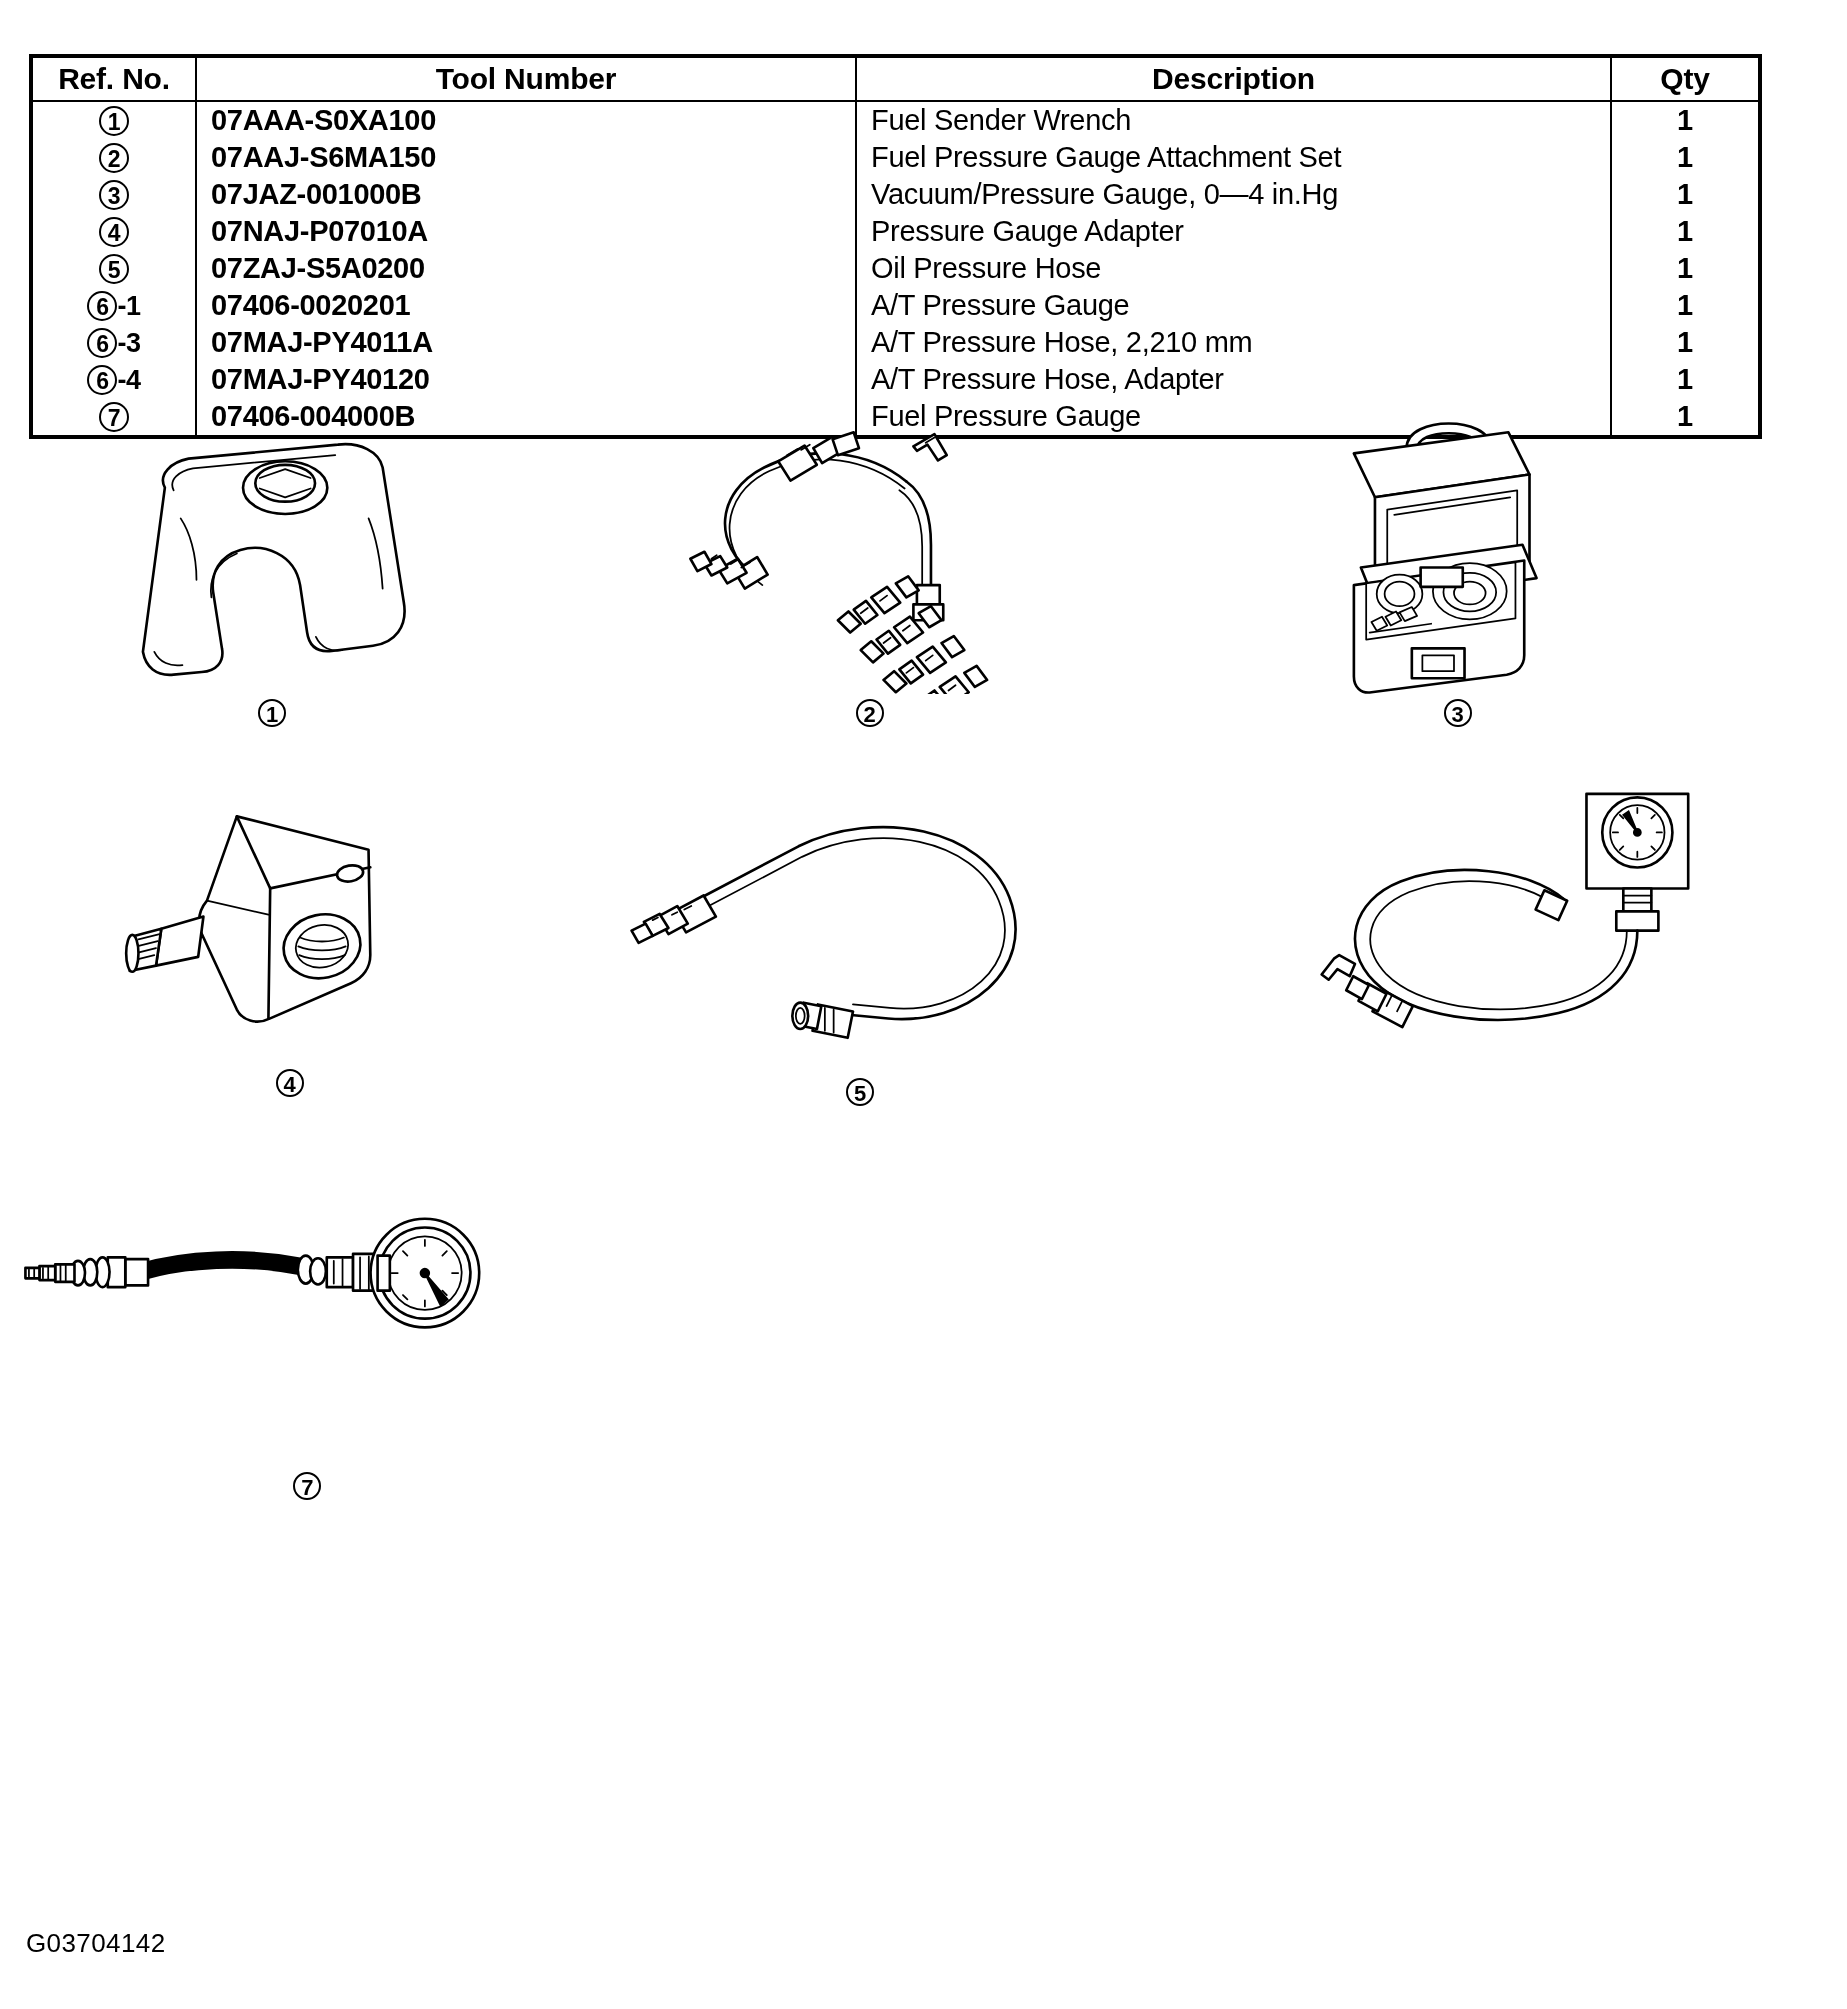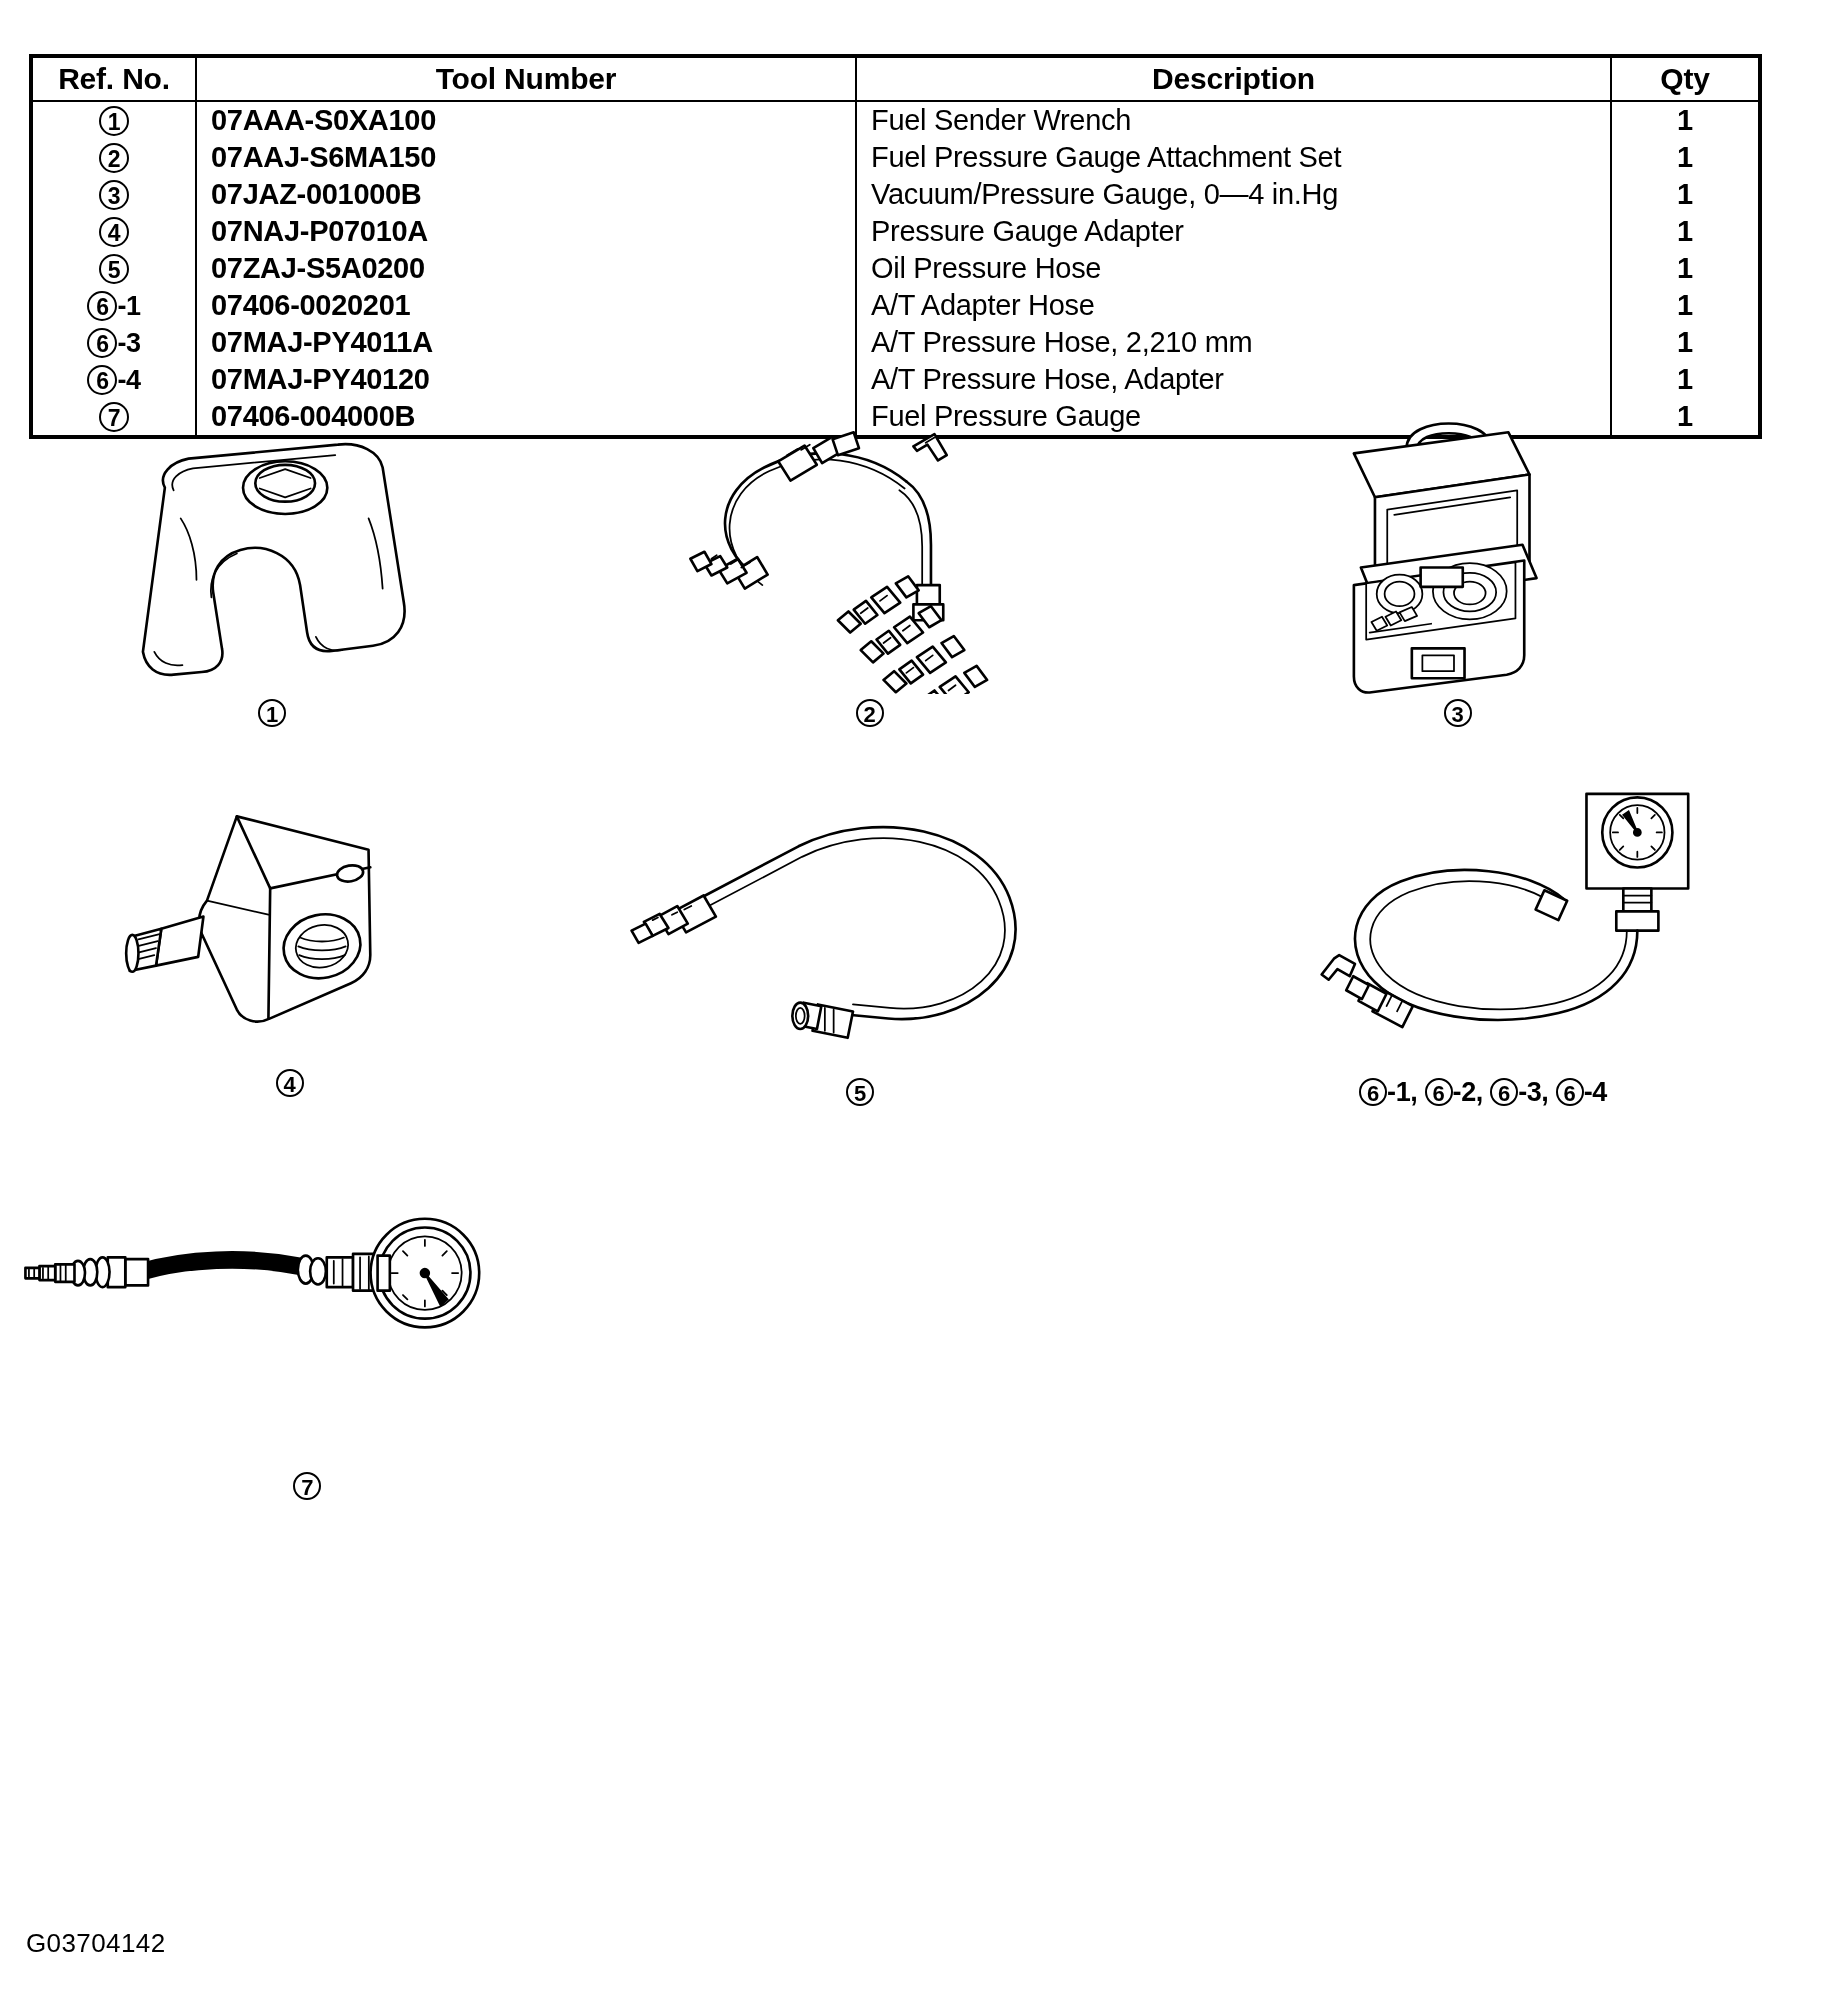--- a/index.html
+++ b/index.html
@@ -203,21 +203,21 @@
         </tr>
         <tr>
           <td class="cell-ref"><span class="circnum">5</span></td>
           <td class="cell-tool">07ZAJ-S5A0200</td>
           <td class="cell-desc">Oil Pressure Hose</td>
           <td class="cell-qty">1</td>
         </tr>
         <tr>
           <td class="cell-ref"><span class="circnum">6</span><span class="refsuffix">-1</span></td>
           <td class="cell-tool">07406-0020201</td>
-          <td class="cell-desc">A/T Adapter Hose</td>
+          <td class="cell-desc">A/T Pressure Gauge</td>
           <td class="cell-qty">1</td>
         </tr>
         <tr>
           <td class="cell-ref"><span class="circnum">6</span><span class="refsuffix">-3</span></td>
           <td class="cell-tool">07MAJ-PY4011A</td>
           <td class="cell-desc">A/T Pressure Hose, 2,210 mm</td>
           <td class="cell-qty">1</td>
         </tr>
         <tr>
           <td class="cell-ref"><span class="circnum">6</span><span class="refsuffix">-4</span></td>
@@ -426,21 +426,20 @@
 
           <path class="fl-w" d="M146 236 l34 18 -12 24 -34 -18 z"></path>
           <path class="fl-w" d="M128 228 l22 12 -10 20 -22 -12 z"></path>
           <path class="fl-w" d="M112 220 l18 10 -8 16 -18 -10 z"></path>
           <path class="ln-t" d="M156 242 l-6 12 M168 248 l-6 12"></path>
           <path class="fl-w" d="M96 196 l18 10 -6 14 -14 -8 -10 12 -8 -6 14 -18 z"></path>
 
           <path class="fl-w" d="M330 122 l26 12 -10 22 -26 -12 z"></path>
         </svg>
       </div>
-      <div class="fig-caption"><span class="circnum">6</span><span class="refsuffix">-1,</span> <span class="circnum">6</span><span class="refsuffix">-2,</span> <span class="circnum">6</span><span class="refsuffix">-3,</span> <span class="circnum">6</span><span class="refsuffix">-4</span></div>
     </div>
   </div>
 
   <div class="fig-row" style="height:369px; margin-top:67px;">
 
     <div class="fig-cell" style="left:8.8px; top:0; width:597px;">
       <div class="fig-art">
         <svg width="597" height="219" viewBox="0 0 680 250">
 
           <path class="ln" style="stroke-width:20" d="M152 110 C200 96 268 92 330 104"></path>

